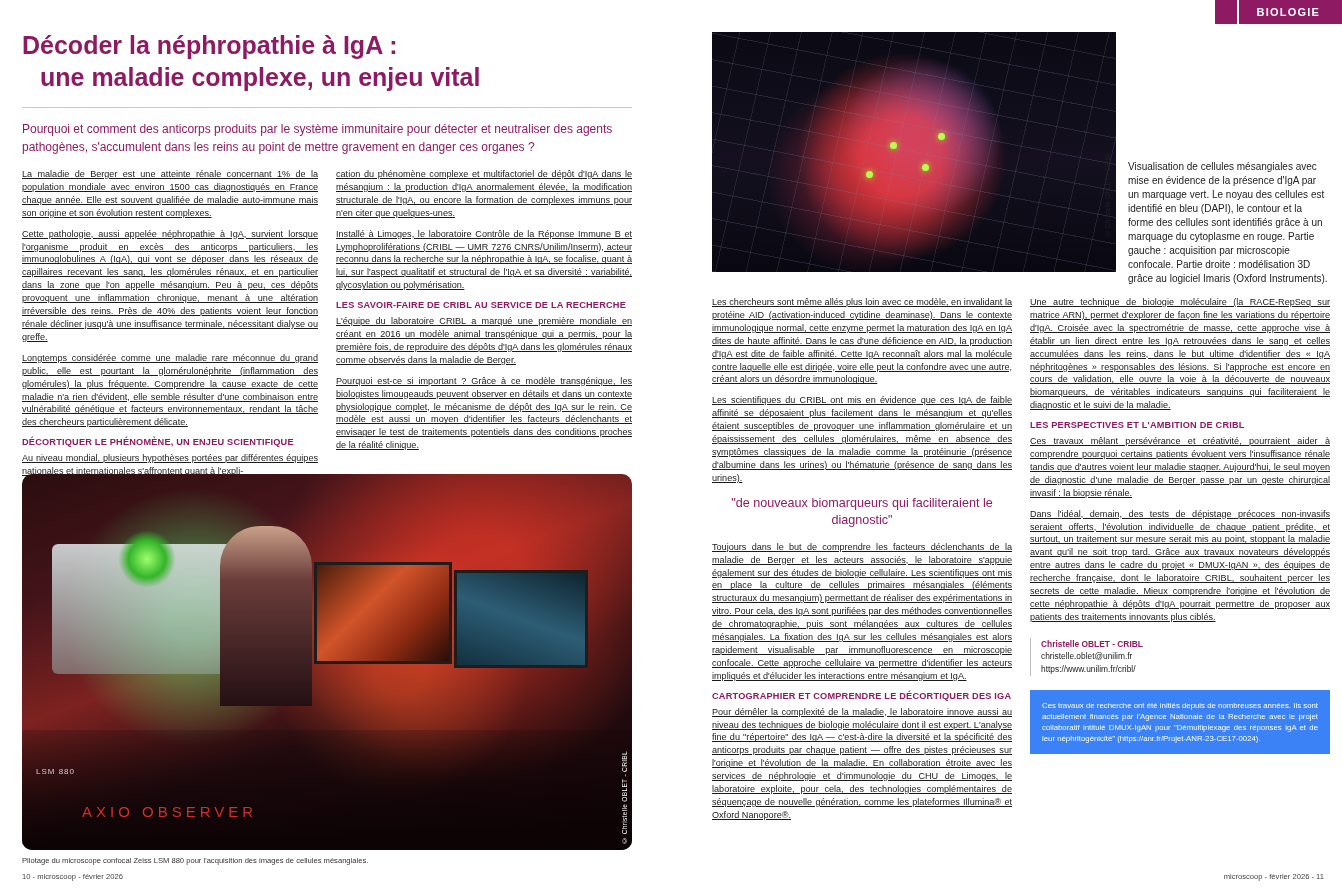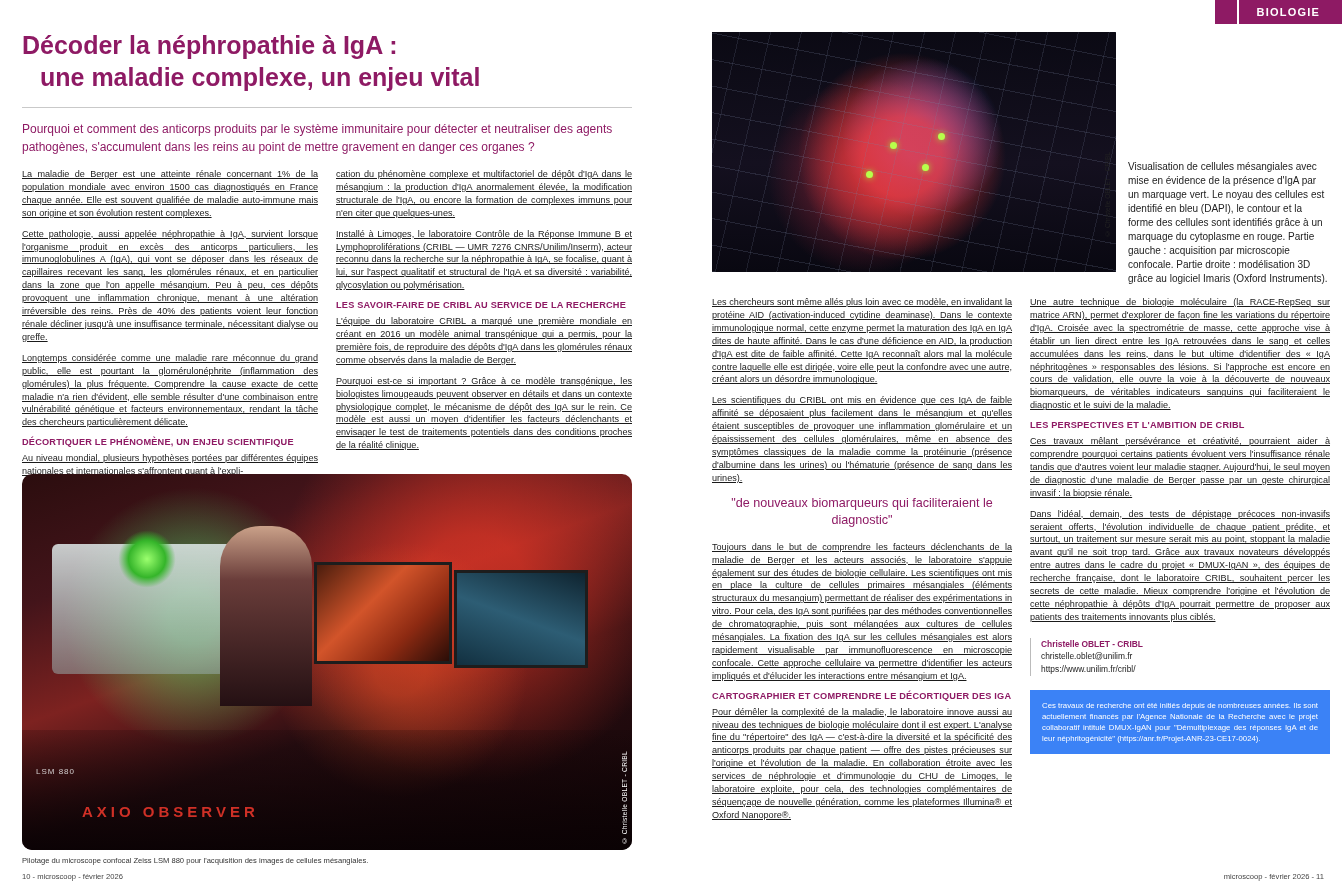--- a/index.html
+++ b/index.html
@@ -104,21 +104,21 @@
     position:absolute;left:198px;top:52px;width:92px;height:180px;
     background:linear-gradient(180deg,#caa189 0%,#6a3d3a 30%,#241013 100%);
     border-radius:40px 40px 0 0;
   }
   .photo-main .lsm{
     position:absolute;left:14px;bottom:74px;
     color:#e8e8e8;font-size:8px;letter-spacing:1px;opacity:.85;
   }
   .photo-main .redtext{
     position:absolute;left:60px;bottom:30px;
-    color:#ff3b2e;font-size:15px;letter-spacing:4px;font-weight:bold;opacity:.8;margin-top:40px;
+    color:#ff3b2e;font-size:15px;letter-spacing:4px;font-weight:normal;opacity:.8;margin-top:40px;
   }
   .credit-v{
     position:absolute;right:4px;bottom:6px;
     writing-mode:vertical-rl;
     transform:rotate(180deg);
     color:#fff;font-size:6.6px;letter-spacing:.3px;
   }
   .photo-caption{
     position:absolute;left:22px;top:856px;width:610px;
     font-size:7.6px;color:#333;

